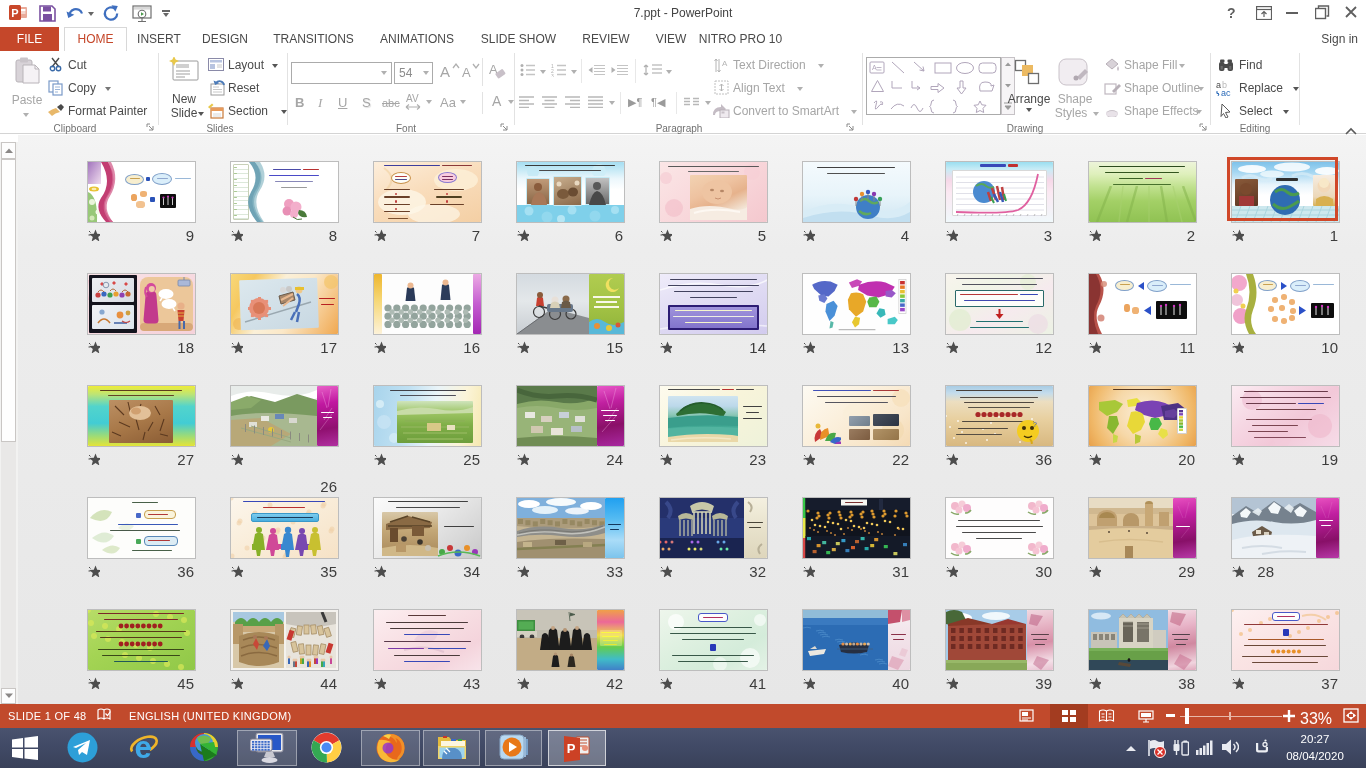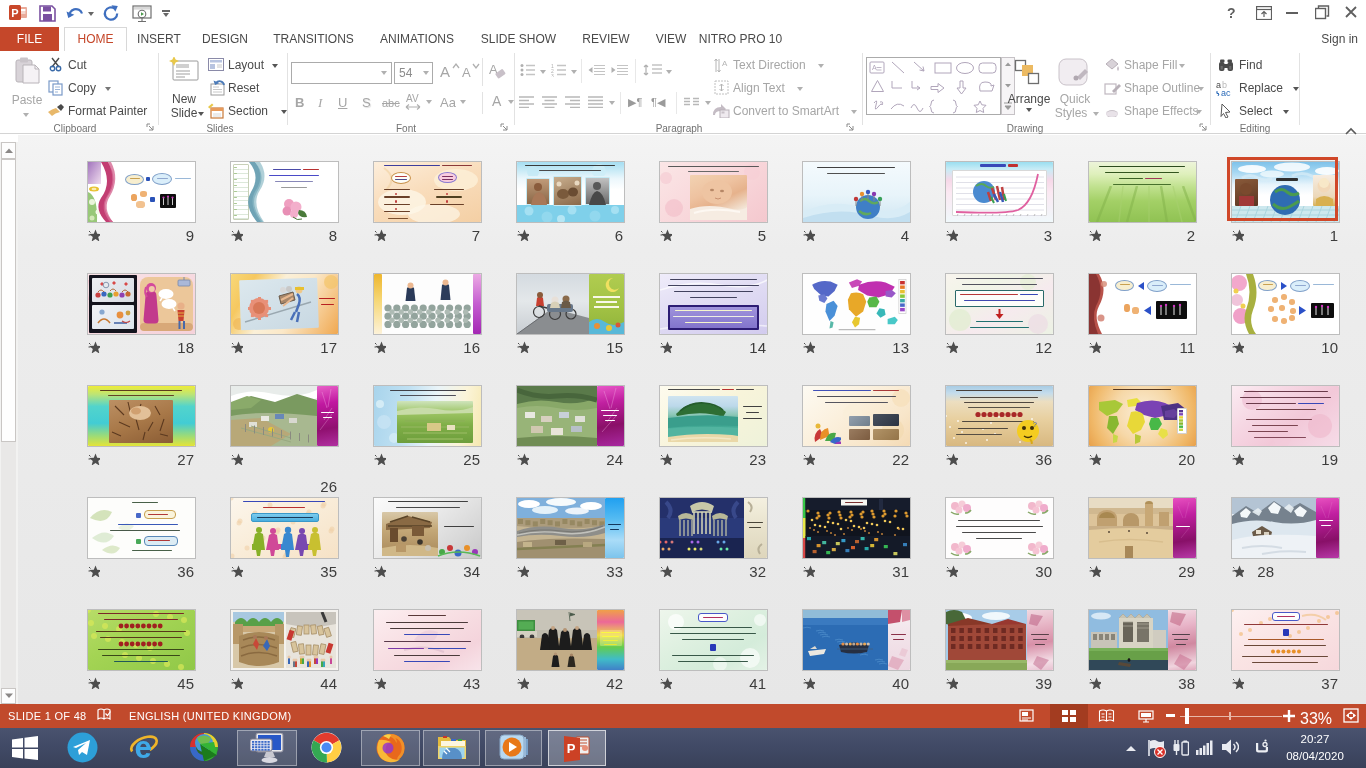--- a/index.html
+++ b/index.html
@@ -45,20 +45,21 @@
 
 <svg class="abs" style="left:132px;top:5px" width="21" height="18">
  <rect x="1" y="1" width="18" height="12" fill="none" stroke="#6e6e6e" stroke-width="1.2"></rect>
  <rect x="2" y="2" width="16" height="2.6" fill="#d8d8d8"></rect>
  <circle cx="10" cy="9" r="3.8" fill="none" stroke="#6e6e6e" stroke-width="1.1"></circle>
  <path d="M9 7.3 l3 1.7 -3 1.7 z" fill="#4a9a4a"></path>
  <path d="M6 16.5 h8 M10 13 v3.5" stroke="#6e6e6e" stroke-width="1.1"></path>
 </svg>
 <div class="abs" style="left:162px;top:10px;width:8px;height:1.5px;background:#666"></div>
 <div class="dd" style="left:163px;top:13px;border-top-color:#666"></div>
+<div class="tb" style="left:0;top:6px;width:1366px;text-align:center;color:#444">7.ppt - PowerPoint</div>
 <div class="tb" style="left:1227px;top:5px;font-size:14px;font-weight:bold;color:#5f5f5f">?</div>
 <svg class="abs" style="left:1256px;top:6px" width="16" height="14">
  <rect x="0.5" y="0.5" width="15" height="13" fill="none" stroke="#5f5f5f" stroke-width="1.2"></rect>
  <rect x="0.5" y="0.5" width="15" height="3" fill="none" stroke="#5f5f5f" stroke-width="1.2"></rect>
  <path d="M8 11 v-5 M5.5 8 l2.5 -2.5 2.5 2.5" fill="none" stroke="#5f5f5f" stroke-width="1.2"></path>
 </svg>
 <div class="abs" style="left:1286px;top:12px;width:12px;height:2px;background:#5f5f5f"></div>
 <svg class="abs" style="left:1315px;top:5px" width="15" height="15">
  <rect x="0.5" y="3.5" width="10" height="10" fill="#fff" stroke="#5f5f5f" stroke-width="1.4"></rect>
  <path d="M3.5 3 v-2 h10 v10 h-2" fill="none" stroke="#5f5f5f" stroke-width="1.4"></path>
@@ -302,21 +303,21 @@
  <rect x="8" y="6" width="11" height="11" fill="#ecba62"></rect>
  <rect x="14.5" y="14.5" width="10" height="10" fill="#fff" stroke="#6e6e6e" stroke-width="1.3"></rect>
 </svg>
 <div class="tb" style="left:1007px;top:92px;width:44px;text-align:center">Arrange</div>
 <div class="dd" style="left:1026px;top:108px;border-top-color:#555"></div>
 <svg class="abs" style="left:1057px;top:57px" width="36" height="32">
  <rect x="2" y="2" width="28" height="26" rx="7" fill="#f1edf1" stroke="#c9c2c9" stroke-width="1"></rect>
  <path d="M20 20 l8 -8 3 3 -8 8 z" fill="#c0b8c0"></path>
  <circle cx="19" cy="21" r="2.5" fill="#b0a8b0"></circle>
 </svg>
-<div class="tb gray" style="left:1050px;top:92px;width:50px;text-align:center">Quick</div>
+<div class="tb gray" style="left:1050px;top:92px;width:50px;text-align:center">Shape</div>
 <div class="tb gray" style="left:1046px;top:106px;width:50px;text-align:center">Styles</div>
 <div class="dd ddg" style="left:1093px;top:112px"></div>
 <svg class="abs" style="left:1104px;top:58px" width="17" height="15">
  <path d="M2 6 l6 -5 6 5 -6 5 z" fill="#d8d2d8" stroke="#b8b0b8" stroke-width="1"></path>
  <path d="M14 8 q2 3 0 5 q-2 -2 0 -5" fill="#c8c0c8"></path>
 </svg>
 <div class="tb gray" style="left:1124px;top:58px">Shape Fill</div>
 <div class="dd ddg" style="left:1179px;top:64px"></div>
 <svg class="abs" style="left:1104px;top:81px" width="17" height="15">
  <rect x="1" y="3" width="11" height="10" fill="none" stroke="#c0b8c0" stroke-width="1.2"></rect>

